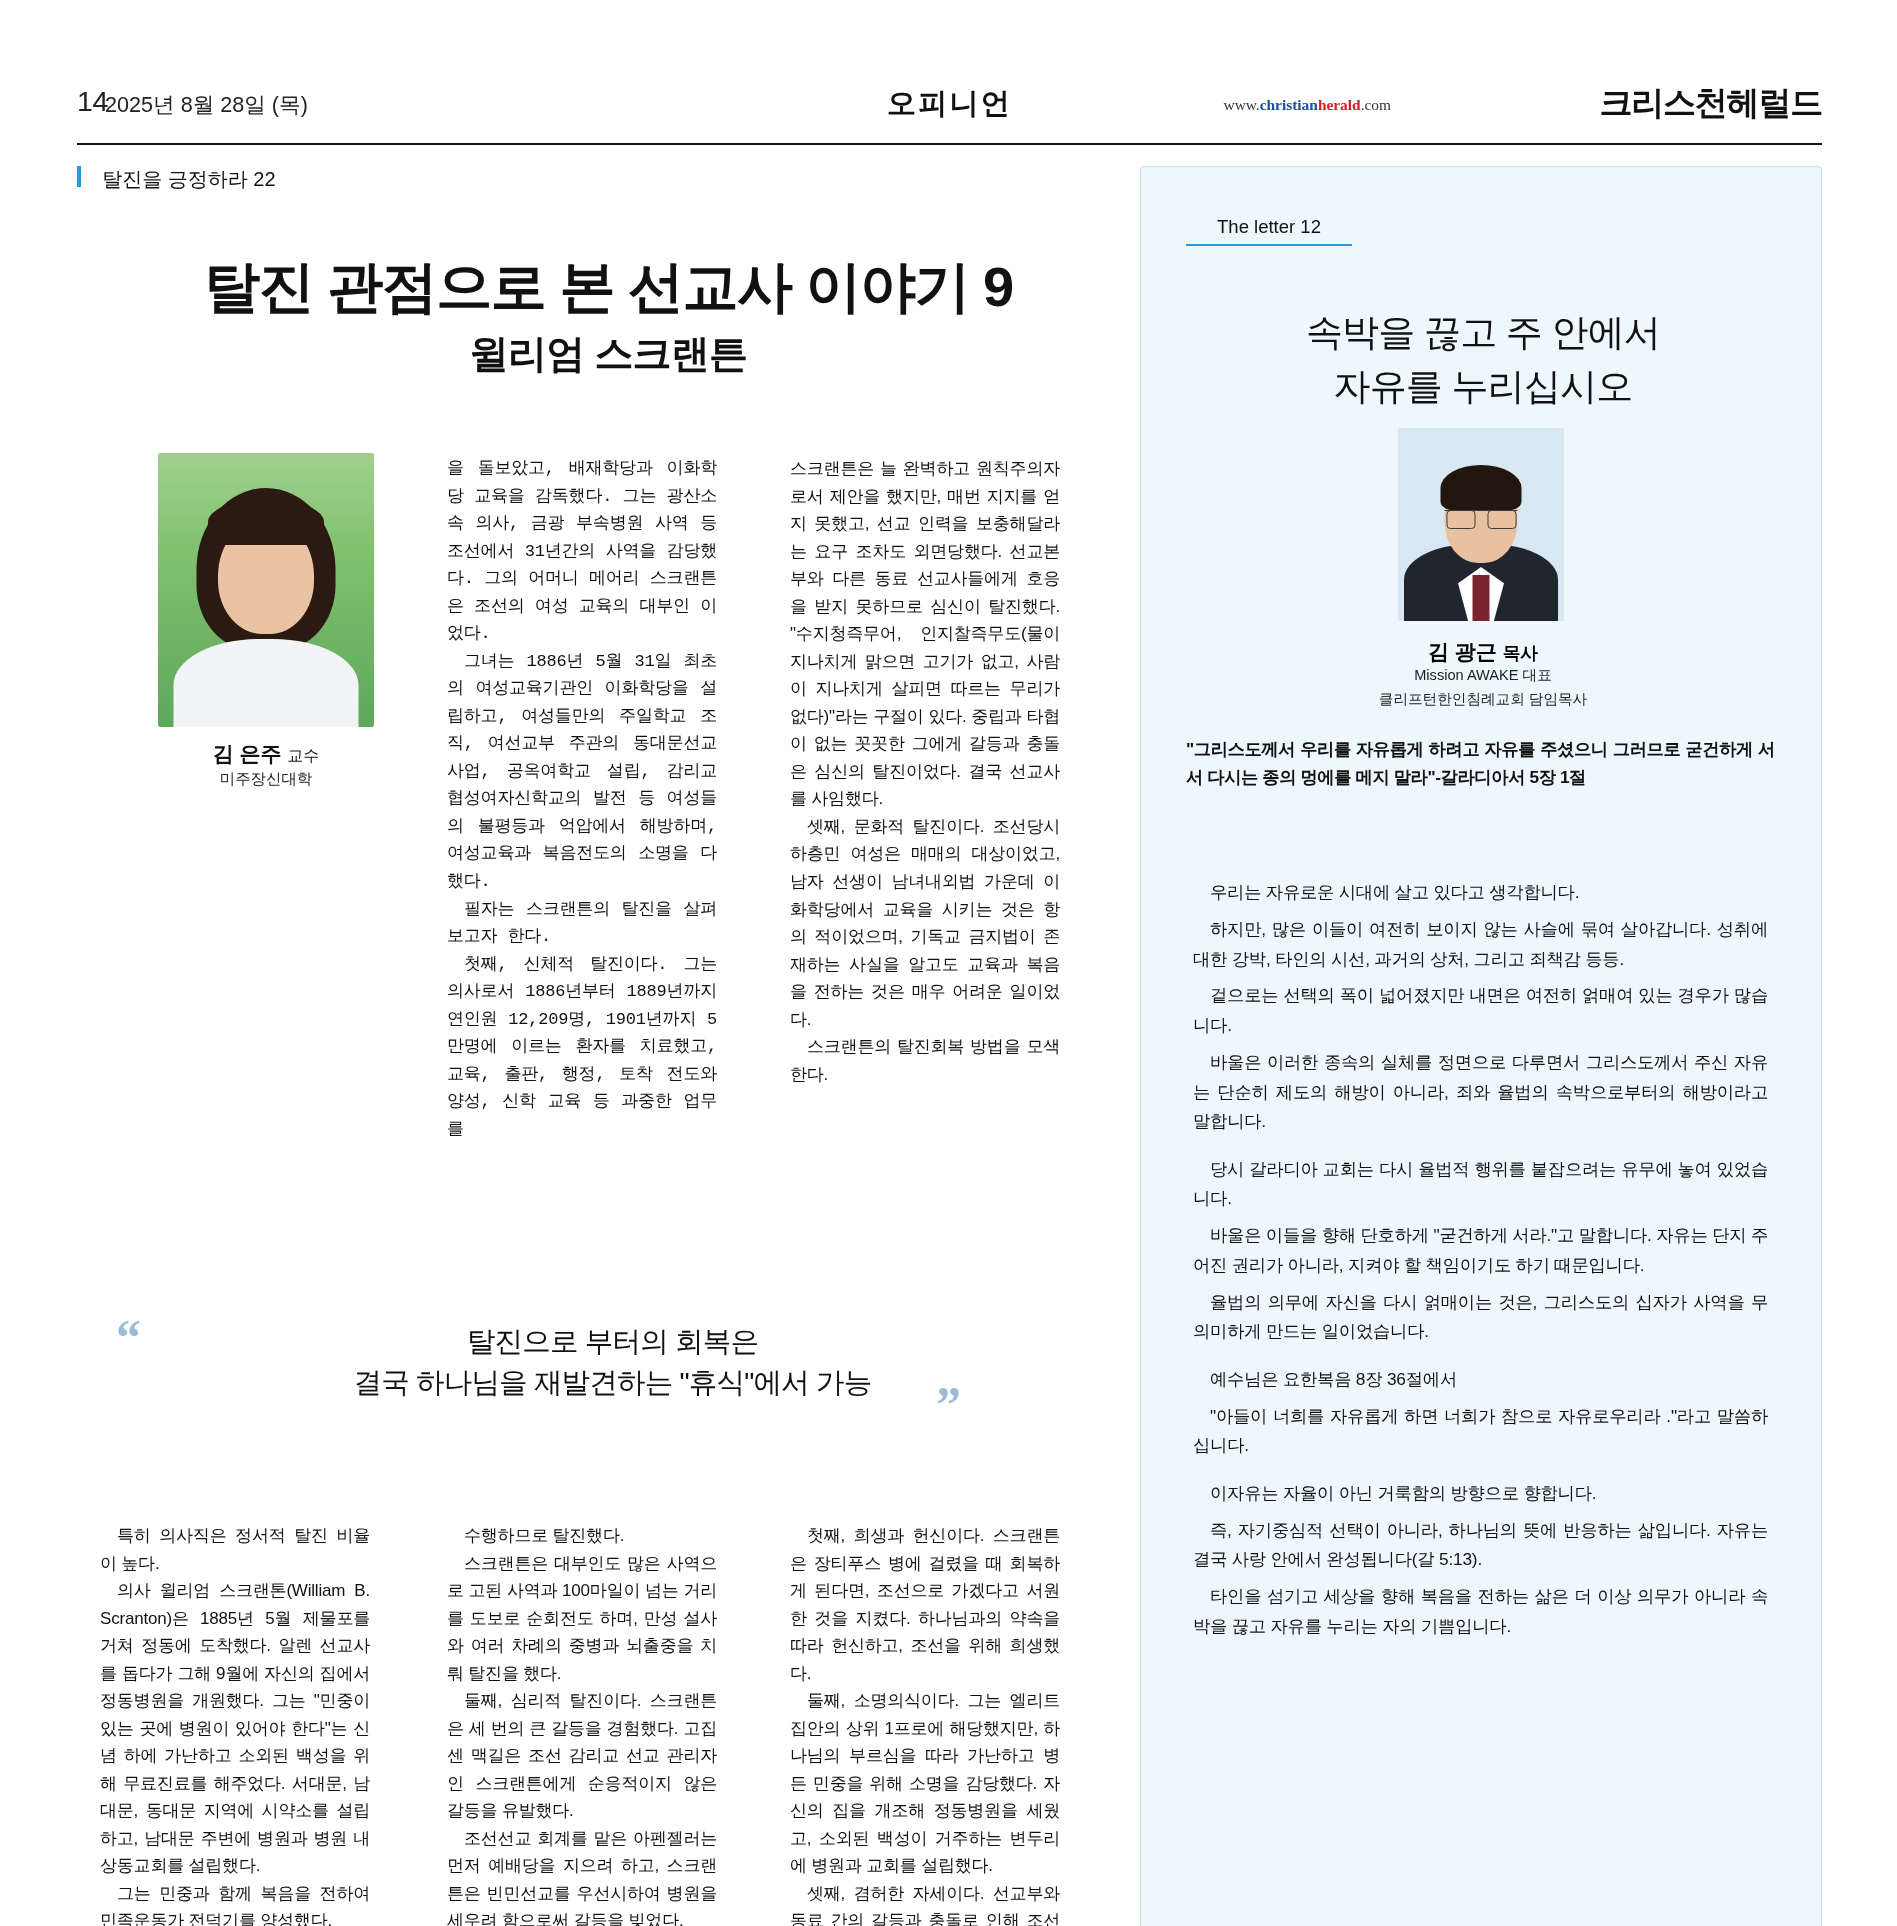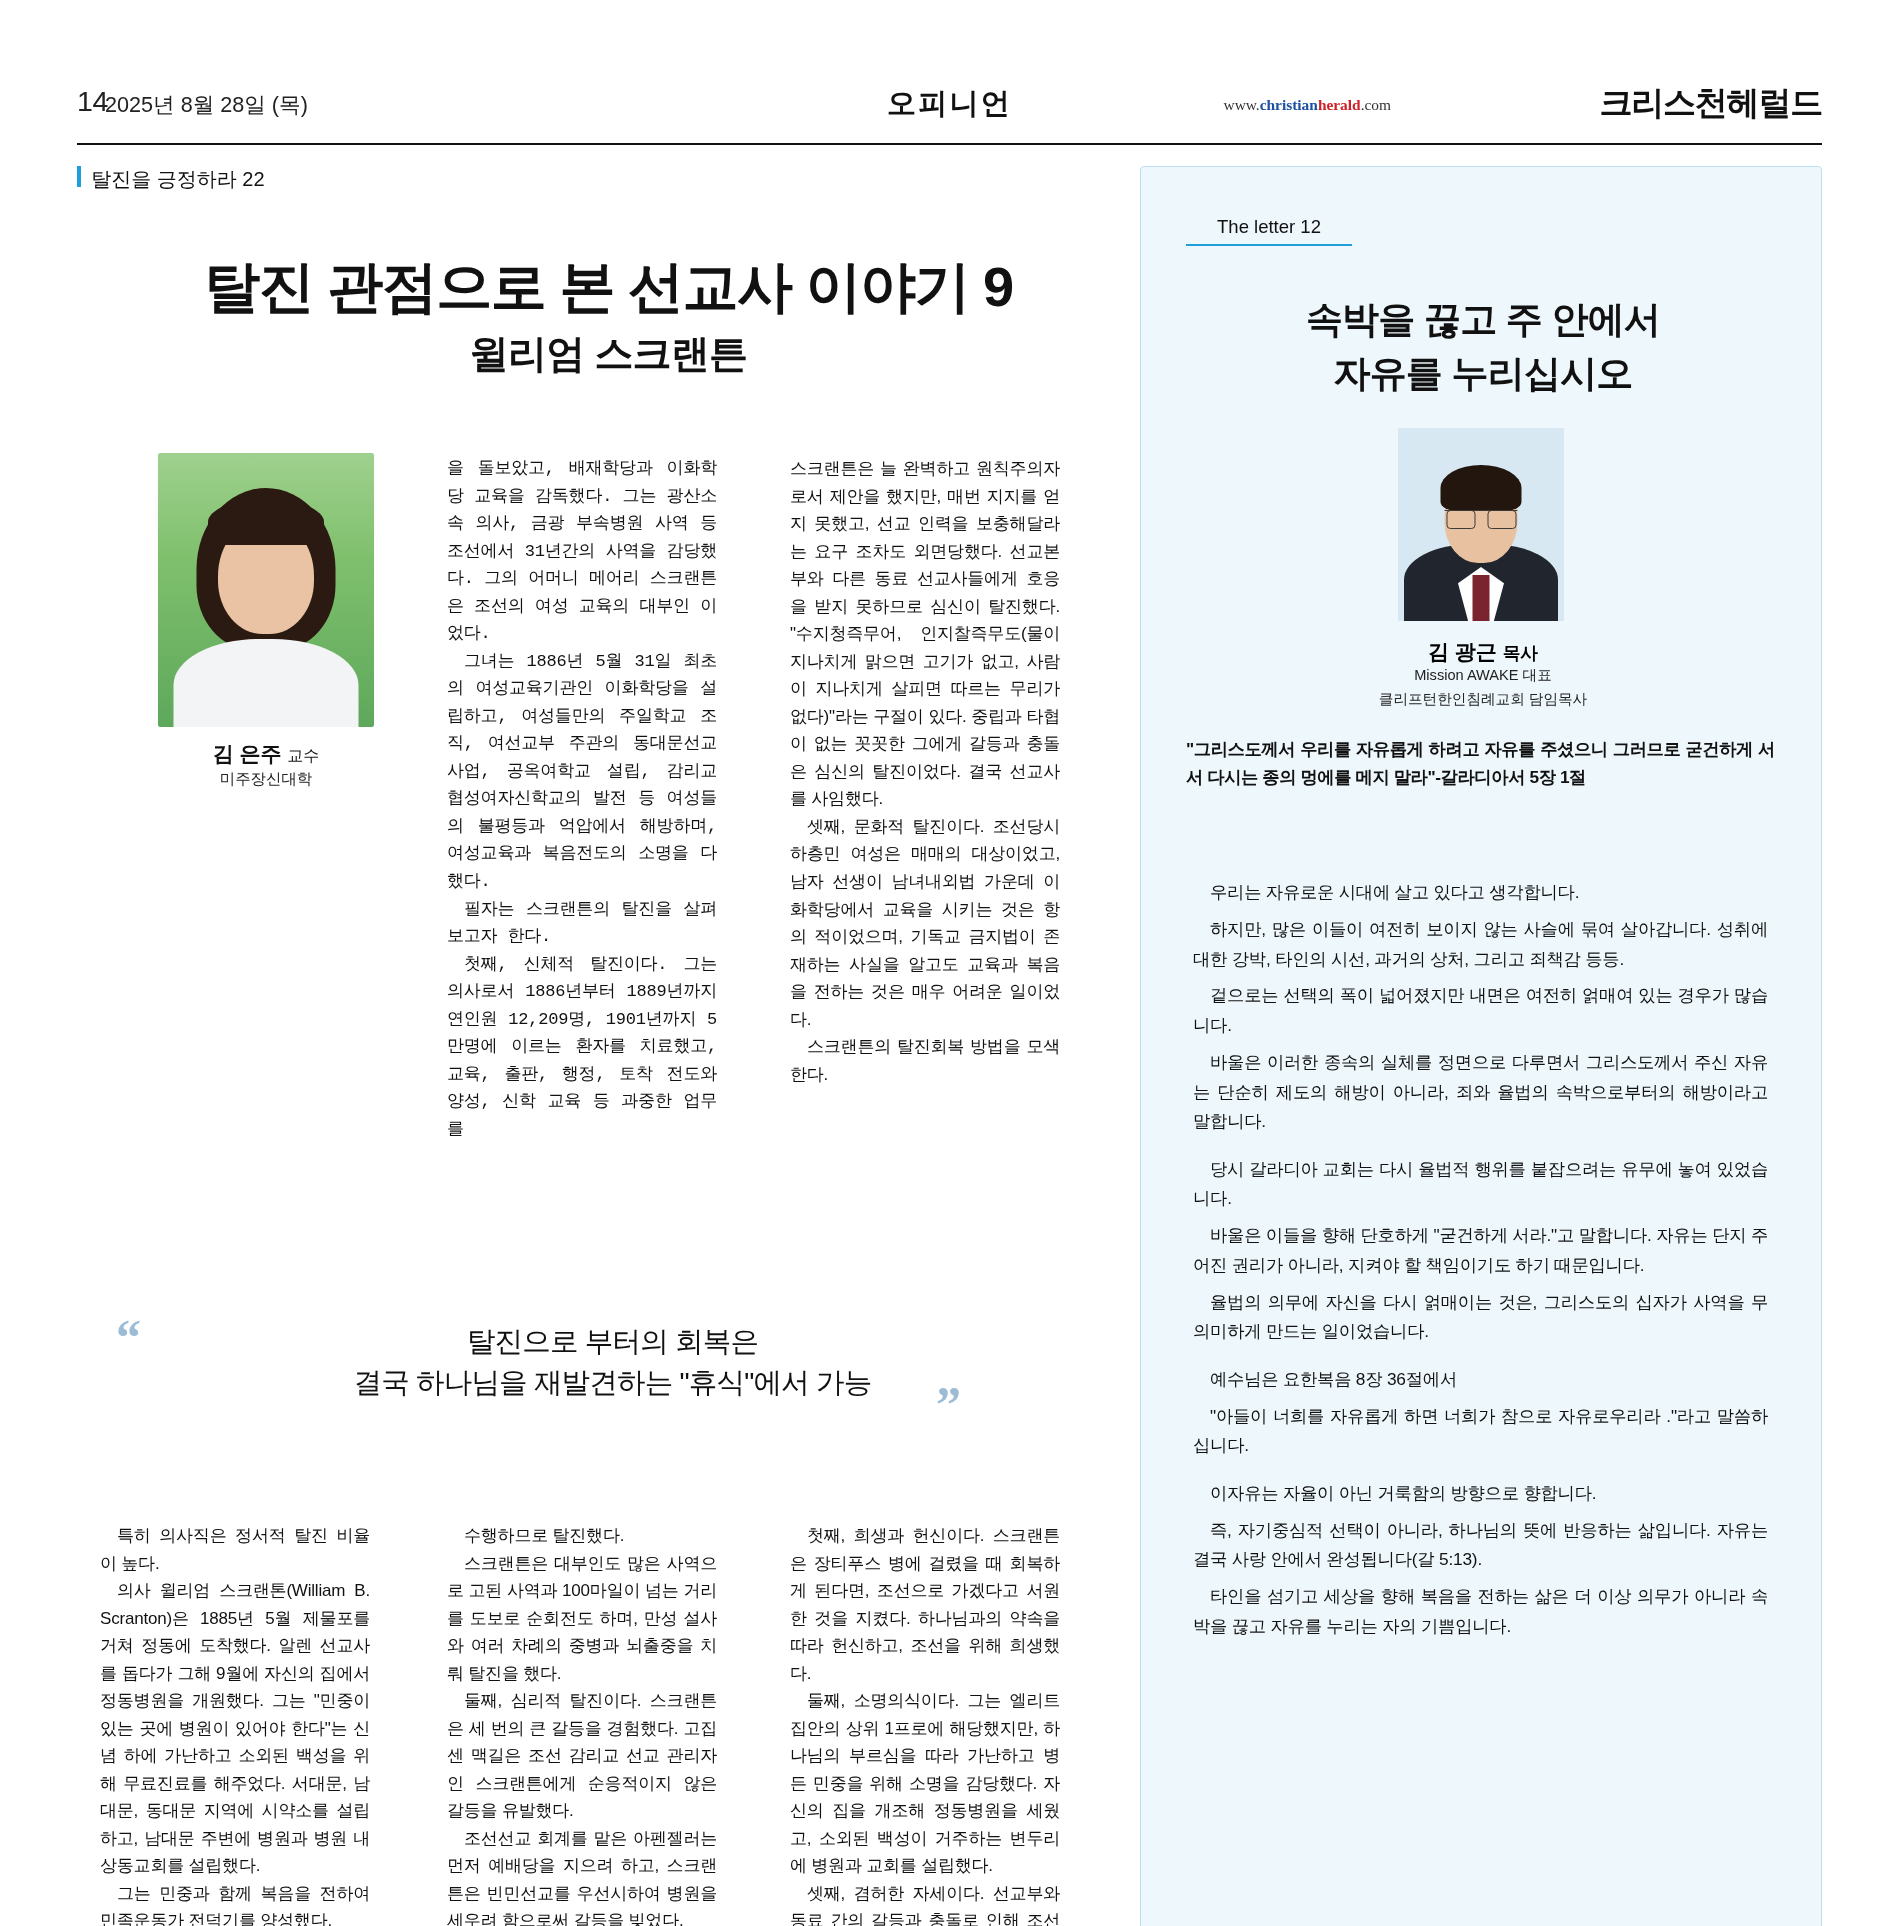--- a/index.html
+++ b/index.html
@@ -81,21 +81,21 @@
     background: #111;
   }
 
   
   .series-tag {
     position: absolute;
     left: 77px;
     top: 166px;
     display: flex;
     align-items: flex-start;
-    gap: 10px;
+    gap: 21px;
   }
   .series-bar {
     width: 4.2px;
     height: 21px;
     background: #1f9ed9;
   }
   .series-label {
     font-size: 20px;
     color: #111;
   }
@@ -263,25 +263,25 @@
     font-size: 18.5px;
     color: #111;
     padding-bottom: 6.2px;
     border-bottom: 2.3px solid #1f9ed9;
     width: 166px;
     text-align: center;
   }
   .sb-title {
     position: absolute;
     left: 1171px;
-    top: 293px;
+    top: 306px;
     width: 624px;
     text-align: center;
     font-size: 37px;
-    font-weight: bold;
+    font-weight: normal;
     line-height: 1.45;
     letter-spacing: -0.8px;
     color: #111;
   }
   .sb-photo {
     position: absolute;
     left: 1398px;
     top: 428px;
     width: 166px;
     height: 193px;

